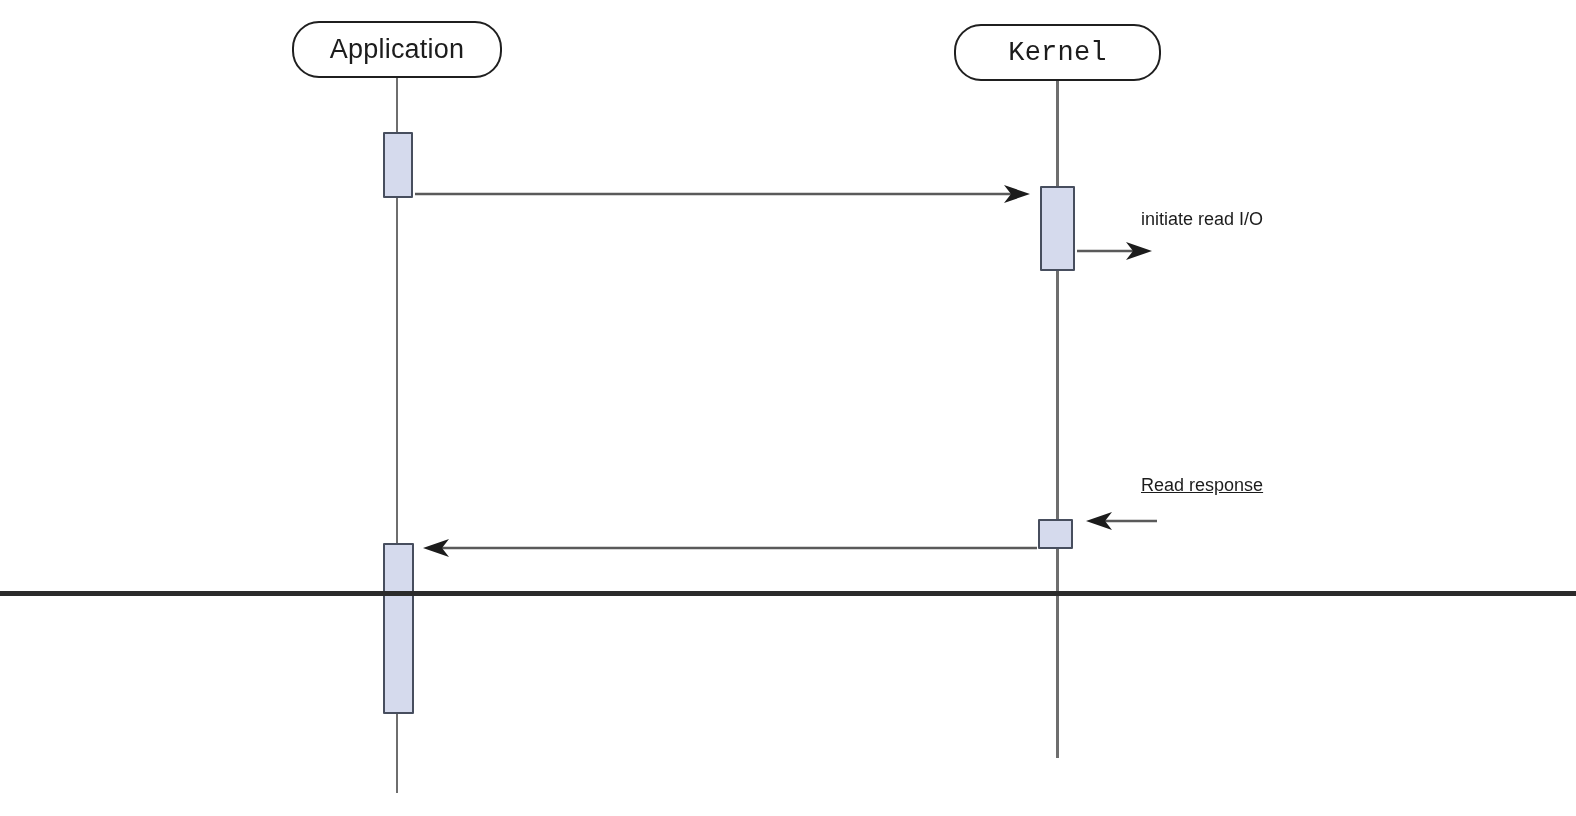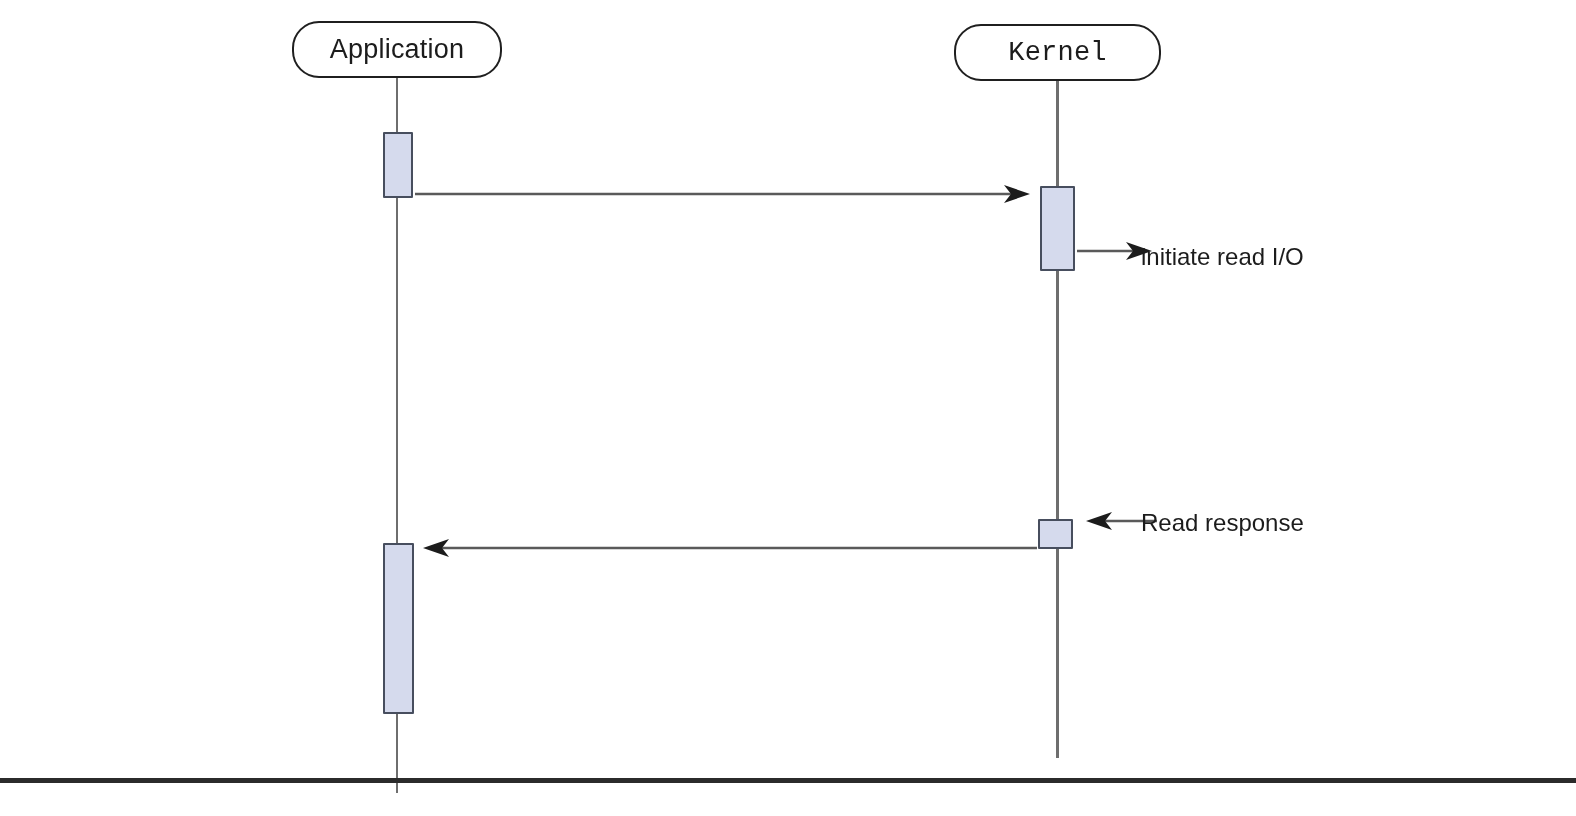--- a/index.html
+++ b/index.html
@@ -9,21 +9,21 @@
     --arrow-line:#5a5a5a;
     --arrowhead:#1c1c1c;
     --actor-border:#1f1f1f;
     --text:#1c1c1c;
     --bottom-bar:#2b2b2b;
     --bg:#ffffff;
   }
   *{margin:0;padding:0;box-sizing:border-box;}
   html,body{width:1576px;height:816px;overflow:hidden;background:var(--bg);}
   body{font-family:"Liberation Sans", sans-serif;color:var(--text);}
-  .stage{position:relative;width:1576px;height:783px;background:var(--bg);text-align:center;}
+  .stage{position:relative;width:1576px;height:596px;background:var(--bg);text-align:center;}
 
   .actor{
     position:absolute;
     border:2.5px solid var(--actor-border);
     border-radius:27px;
     background:var(--bg);
     display:flex;align-items:center;justify-content:center;
     font-size:27px;
     letter-spacing:0.2px;
     z-index:3;
@@ -41,24 +41,23 @@
     border-radius:1px;
     z-index:2;
   }
   .arrows{
     position:absolute;left:0;top:0;z-index:2;
   }
   .arrows line{stroke:var(--arrow-line);stroke-width:2.5;}
   .arrows polygon{fill:var(--arrowhead);stroke:none;}
   .msg-label{
     position:absolute;
-    font-size:24px;
+    font-size:18px;
     white-space:nowrap;
     z-index:3;
-    margin-top:34px;
   }
   .bottom-bar{
     position:absolute;
     left:0;right:0;bottom:0;
     height:5px;
     background:var(--bottom-bar);
     z-index:4;
   }
 </style>
 </head>
@@ -98,17 +97,17 @@
       <polygon points="1086,521 1112,512 1105,521 1112,530"></polygon>
     </g>
 
     <g>
       <line x1="1037" y1="548" x2="442" y2="548"></line>
       <polygon points="423,548 449,539 442,548 449,557"></polygon>
     </g>
   </svg>
 
   <div class="msg-label" style="left:1141px;top:209px;">initiate read I/O</div>
-  <div class="msg-label" style="left:1141px;top:475px;">Read response</div>
+  <div class="msg-label" style="left:1141px;top:475px;text-decoration:underline;">Read response</div>
 
   <div class="bottom-bar"></div>
 
 </div>
 
 </body></html>

